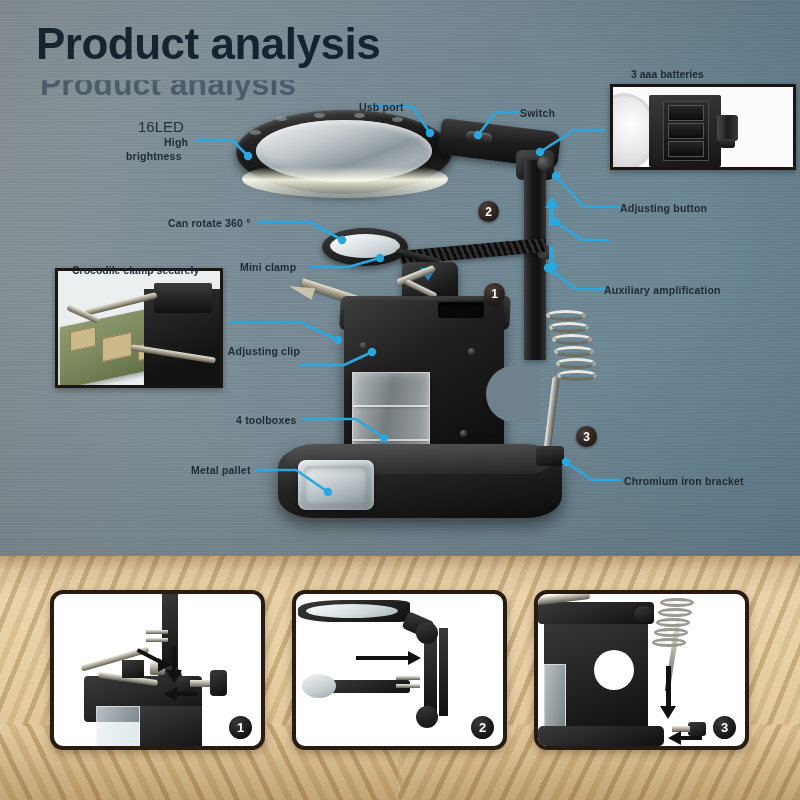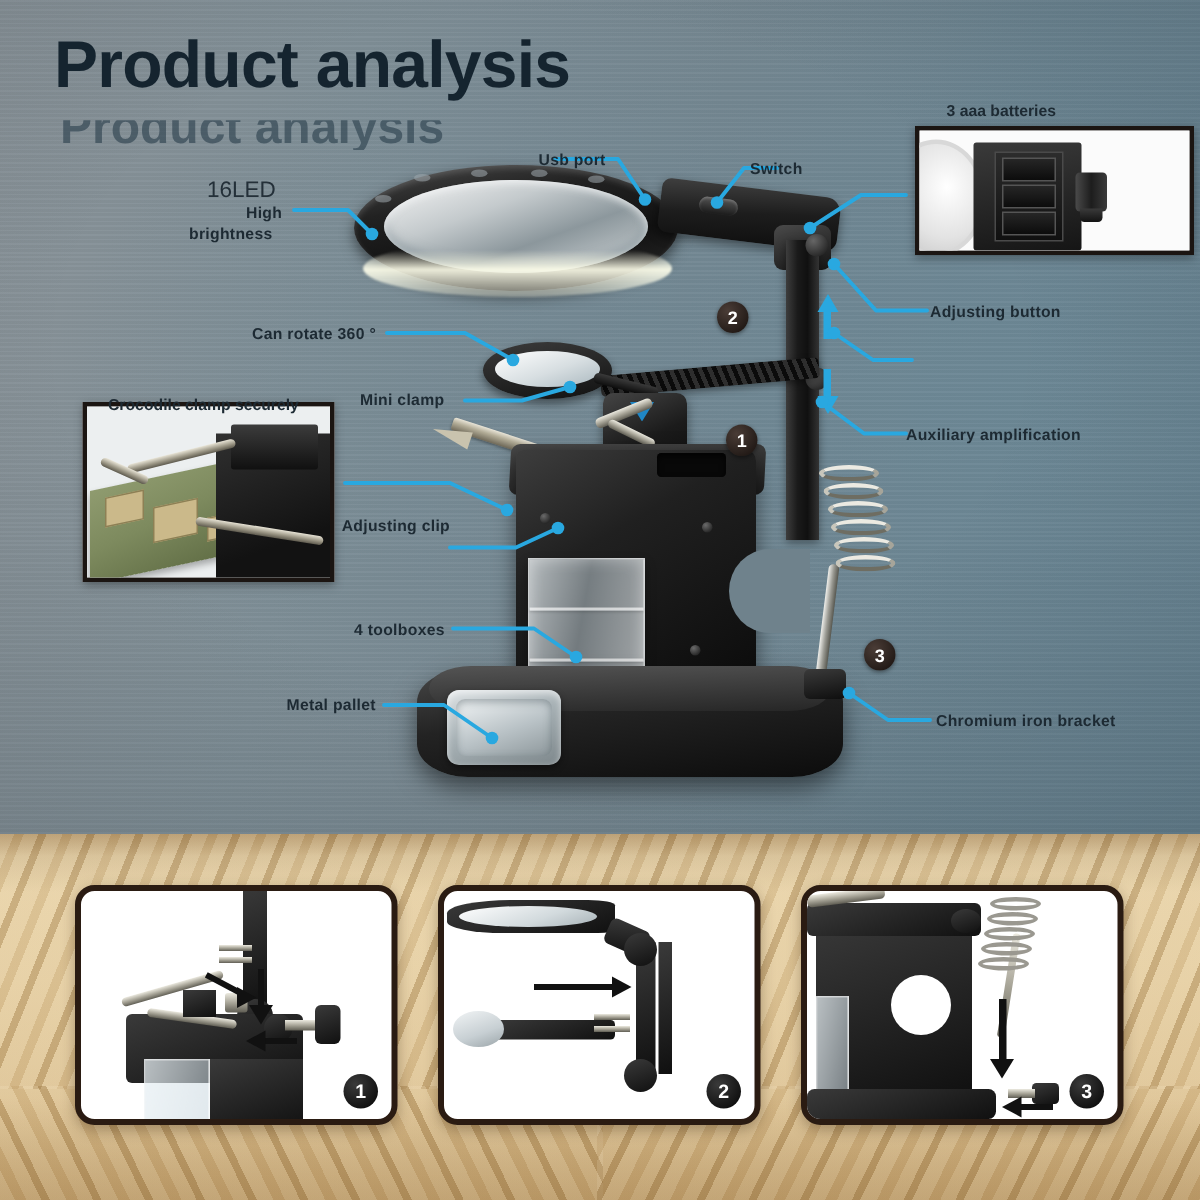--- a/index.html
+++ b/index.html
@@ -570,21 +570,21 @@
         <div class="croc-arm" style="left:72px; top:80px; width:86px; transform:rotate(9deg);"></div>
         <div class="croc-arm" style="left:8px;  top:40px; width:34px; transform:rotate(24deg);"></div>
       </div>
     </div>
 
     <div class="lbl light" style="left:138px; top:118px;">16LED</div>
     <div class="lbl" style="left:164px; top:136px;">High</div>
     <div class="lbl" style="left:126px; top:150px;">brightness</div>
 
     <div class="lbl" style="left:311px; top:101px;margin-left:48px;">Usb port</div>
-    <div class="lbl" style="left:500px; top:107px;">Switch</div>
+    <div class="lbl" style="left:520px; top:107px;">Switch</div>
 
     <div class="lbl" style="left:620px; top:202px;">Adjusting button</div>
     <div class="lbl" style="left:604px; top:284px;">Auxiliary amplification</div>
 
     <div class="lbl" style="left:168px; top:217px;">Can rotate 360 °</div>
     <div class="lbl" style="left:240px; top:261px;">Mini clamp</div>
 
     <div class="lbl right" style="left:216px; top:345px; width:84px;">Adjusting clip</div>
     <div class="lbl" style="left:236px; top:414px;">4 toolboxes</div>
     <div class="lbl" style="left:191px; top:464px;">Metal pallet</div>

